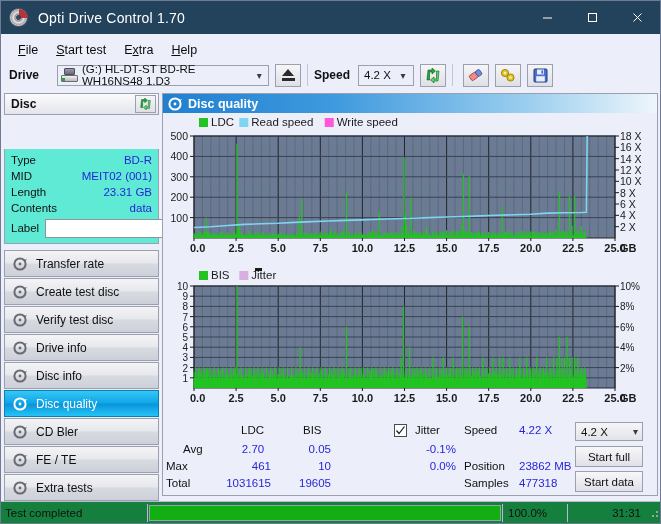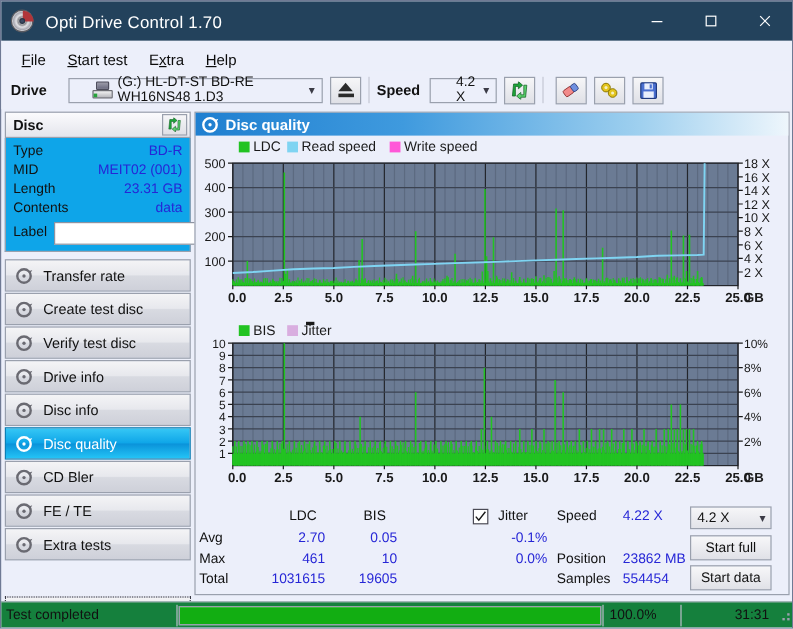--- a/index.html
+++ b/index.html
@@ -69,21 +69,21 @@
     background: #eceffa;
     display: flex; align-items: center;
   }
   .tb-label { font-size: 12px; font-weight: bold; color: #111; }
   .combo {
     background: #eceffa;
     border: 1px solid #9aa0ad;
     height: 21px;
     display: flex; align-items: center;
     font-size: 11.5px; color: #111;
-    padding: 0 2px 0 19px;
+    padding: 0 2px 0 3px;
     position: relative;
   }
   .combo .caret {
     margin-left: auto; width: 16px; text-align: center; color: #3b3b46; font-size: 10px;
   }
   .drive-icon {
     width: 17px; height: 14px; position: relative; margin-right: 4px; flex: 0 0 auto;
   }
   .drive-icon .body {
     position: absolute; left: 0; bottom: 0; width: 17px; height: 7px;
@@ -115,22 +115,23 @@
     height: 22px; background: linear-gradient(#fbfbfd,#e4e5ec);
     border: 1px solid #9aa0ad; display: flex; align-items: center; padding: 0 2px 0 6px;
   }
   .panel-head .t { font-size: 12px; font-weight: bold; color: #111; }
   .panel-head .b {
     margin-left: auto; width: 21px; height: 18px;
     background: linear-gradient(#f6f6f8,#dfe0e6); border: 1px solid #9aa0ad;
     display: flex; align-items: center; justify-content: center;
   }
   .disc-body {
-    border: 1px solid #9aa0ad; border-top: none; background: #0ea5e9;
+    border: 1px solid #9aa0ad; border-top: none; background: #5eead4;
     padding: 3px 6px 5px 6px;
+    margin-top: 34px;
   }
   .drow { display: flex; align-items: center; height: 16px; font-size: 11.5px; }
   .drow .k { color: #111; }
   .drow .v { margin-left: auto; color: #2626d6; }
   .label-row { display: flex; align-items: center; margin-top: 2px; }
   .label-row .k { font-size: 11.5px; color: #111; margin-right: 6px; }
   .label-input {
     flex: 1; height: 19px; background: #ffffff; border: 1px solid #8d93a1;
   }
   .label-btn {
@@ -1463,25 +1464,25 @@
           <text x="48" y="11" font-family="&quot;Liberation Sans&quot;, sans-serif" font-size="11.5" fill="#1a1a1a">BIS</text>
           <rect x="76.32" y="3" width="9" height="9" fill="#d9aee0"></rect>
           <text x="88.32" y="11" font-family="&quot;Liberation Sans&quot;, sans-serif" font-size="11.5" fill="#1a1a1a">Jitter</text>
           <rect x="92" y="0" width="7" height="3" fill="#1a1a1a"></rect>
         </svg>
     </div>
 
     <div class="stats">
       <div class="cell" style="left:78px;  top:3px;">LDC</div>
       <div class="cell" style="left:140px; top:3px;">BIS</div>
-      <div class="cell" style="left:3px;   top:22px;">Avg</div>
+      <div class="cell" style="left:20px;   top:22px;">Avg</div>
       <div class="cell" style="left:3px;   top:39px;">Max</div>
       <div class="cell" style="left:3px;   top:56px;">Total</div>
 
-      <div class="cell num" style="left:72px;  top:22px;width:36px;text-align:right;">2.70</div>
+      <div class="cell num" style="left:72px;  top:22px;width:36px;text-align:center;">2.70</div>
       <div class="cell num" style="left:72px;  top:39px;width:36px;text-align:right;">461</div>
       <div class="cell num" style="left:58px;  top:56px;width:50px;text-align:right;">1031615</div>
 
       <div class="cell num" style="left:130px; top:22px;width:38px;text-align:right;">0.05</div>
       <div class="cell num" style="left:130px; top:39px;width:38px;text-align:right;">10</div>
       <div class="cell num" style="left:124px; top:56px;width:44px;text-align:right;">19605</div>
 
       <div class="chk" style="left:231px; top:3px;">
         <svg width="11" height="11" viewBox="0 0 11 11">
             <path d="M1.5 5.5 L4 8.5 L9.5 1.5" fill="none" stroke="#1a1a1a" stroke-width="1.2"></path>
@@ -1489,21 +1490,21 @@
       </div>
       <div class="cell" style="left:252px; top:3px;">Jitter</div>
       <div class="cell num" style="left:215px; top:22px;width:78px;text-align:right;">-0.1%</div>
       <div class="cell num" style="left:215px; top:39px;width:78px;text-align:right;">0.0%</div>
 
       <div class="cell" style="left:301px; top:3px;">Speed</div>
       <div class="cell num" style="left:356px; top:3px;">4.22 X</div>
       <div class="cell" style="left:301px; top:39px;">Position</div>
       <div class="cell num" style="left:356px; top:39px;">23862 MB</div>
       <div class="cell" style="left:301px; top:56px;">Samples</div>
-      <div class="cell num" style="left:356px; top:56px;">554454</div>
+      <div class="cell num" style="left:356px; top:56px;">477318</div>
 
       <div class="speed-combo" style="left:412px; top:1px;">
         <span>4.2 X</span>
         <span class="caret">▾</span>
       </div>
       <div class="act-btn" style="left:412px; top:25px;">Start full</div>
       <div class="act-btn" style="left:412px; top:50px;">Start data</div>
     </div>
   </div>
 

